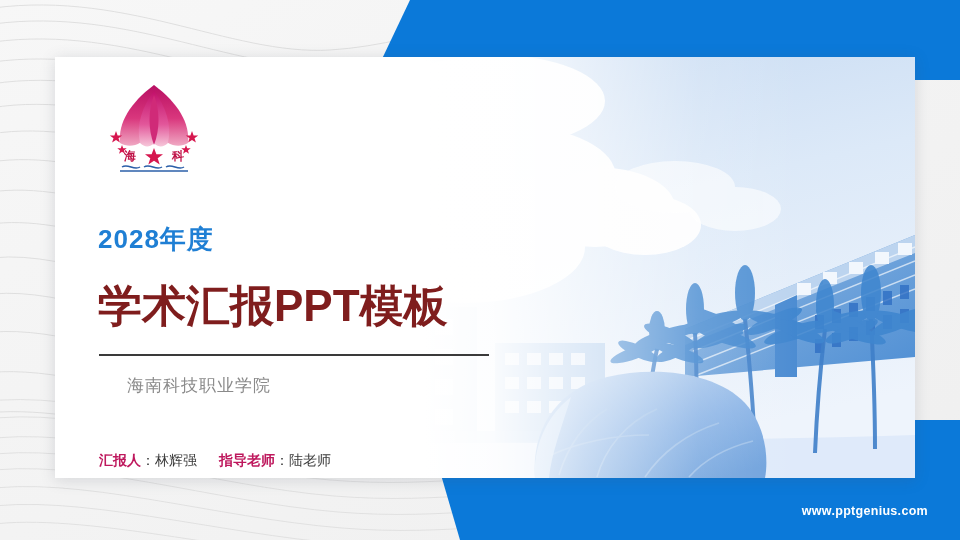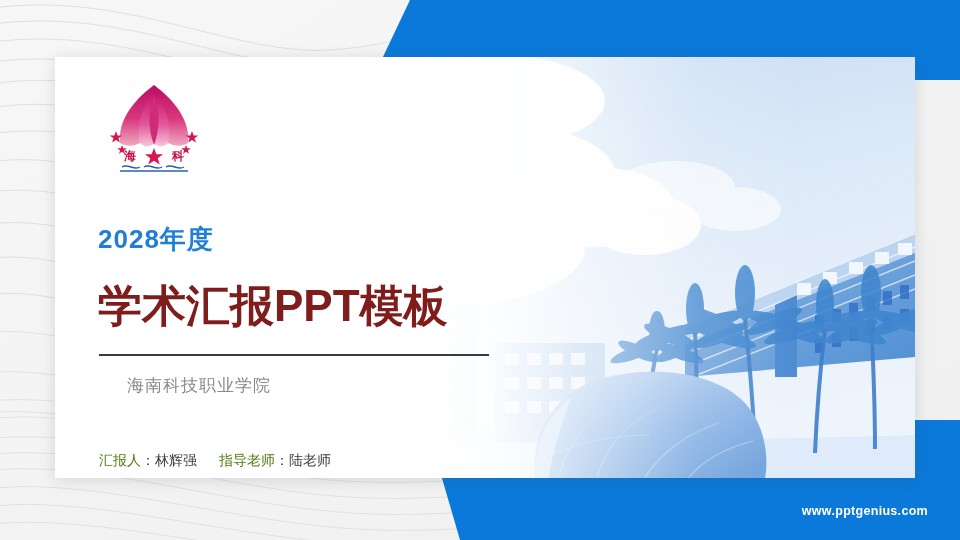--- a/index.html
+++ b/index.html
@@ -83,21 +83,21 @@
     width:390px; height:2px; background:#3a3a3a;
   }
   .school{
     position:absolute; left:1px; top:317px;
     font-size:17px; color:#8a8a8a; letter-spacing:1px;margin-left:28px;
   }
   .presenters{
     position:absolute; left:1px; top:395px;
     font-size:14px; color:#3a3a3a; white-space:nowrap;
   }
-  .presenters .lbl{ font-weight:normal; color:#4d7c0f; }
+  .presenters .lbl{ font-weight:bold; color:#be185d; }
   .presenters .val{ font-weight:normal; color:#3a3a3a; }
   .presenters .gap{ display:inline-block; width:22px; }
 
   .site{
     position:absolute; right:32px; bottom:22px;
     font-size:12.5px; color:#ffffff; letter-spacing:.3px;
     z-index:9;
     font-weight:bold;
   }
 </style>

